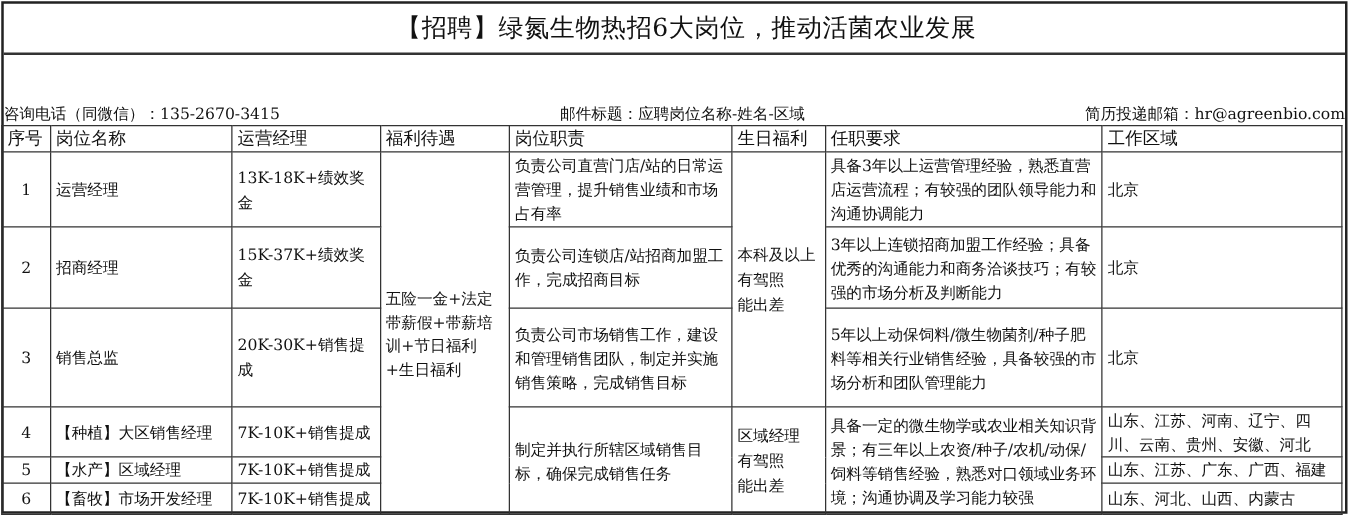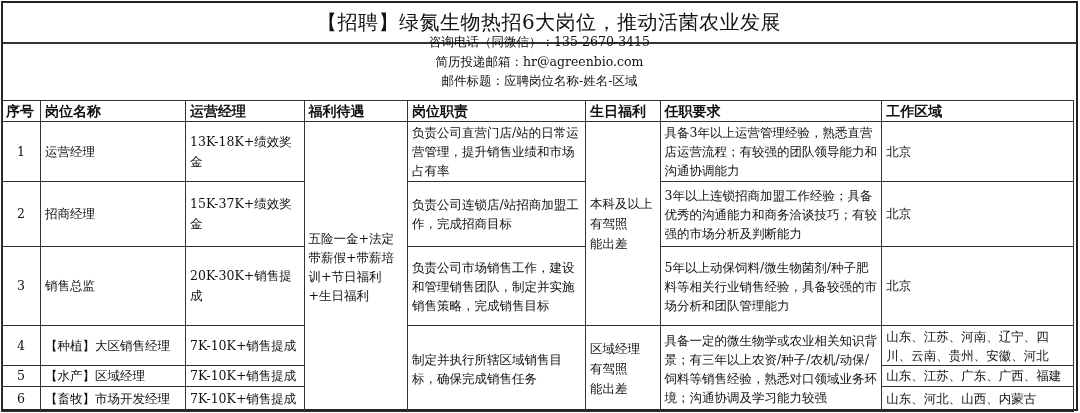--- a/index.html
+++ b/index.html
@@ -3,41 +3,41 @@
 <meta charset="utf-8">
 <style>
   html, body { margin: 0; padding: 0; background: #ffffff; }
   body { width: 1080px; height: 413px; position: relative; overflow: hidden;
          font-family: "DejaVu Serif", "Liberation Serif", serif; color: #111; }
   .sheet { position: absolute; left: 1px; top: 1px; width: 1077px; height: 410px;
            border: 2px solid #222; box-sizing: border-box; }
   .title-row { position: absolute; left: 0; top: 0; right: 0; height: 39px;
                border-bottom: 2px solid #333; display: flex; align-items: center;
                justify-content: center; font-size: 20px; letter-spacing: 0.5px; padding-left: 19px; }
-  .info { position: absolute; left: 0; right: 0; top: 29px; height: 58px;
-          display: flex; flex-direction: column; align-items: center; justify-content: space-between;
+  .info { position: absolute; left: 0; right: 0; top: 58px; height: 58px;
+          display: flex; flex-direction: row; align-items: center; justify-content: space-between;
           font-size: 12.5px; line-height: 19px; }
   table { position: absolute; left: -2px; top: 97px; border-collapse: collapse;
           table-layout: fixed; font-size: 12.5px; }
   td, th { border: 1.5px solid #333; padding: 0 4px; vertical-align: middle;
            font-weight: normal; text-align: left; line-height: 20px; overflow: hidden; }
-  th { font-size: 14px; height: 20px; line-height: 18px; font-weight: bold; }
+  th { font-size: 14px; height: 20px; line-height: 18px; }
   .c { }
   .num { text-align: center; }
   .tight { line-height: 19px; }
 </style>
 </head>
 <body>
 
 <div class="sheet">
   <div class="title-row">【招聘】绿氮生物热招6大岗位，推动活菌农业发展</div>
   <div class="info">
     <div>咨询电话（同微信）：135-2670-3415</div>
+    <div>邮件标题：应聘岗位名称-姓名-区域</div>
     <div>简历投递邮箱：hr@agreenbio.com</div>
-    <div>邮件标题：应聘岗位名称-姓名-区域</div>
   </div>
 
   <table>
     <colgroup>
       <col style="width:39px">
         <col style="width:146px">
         <col style="width:119px">
         <col style="width:104px">
       <col style="width:179px">
         <col style="width:75px">

